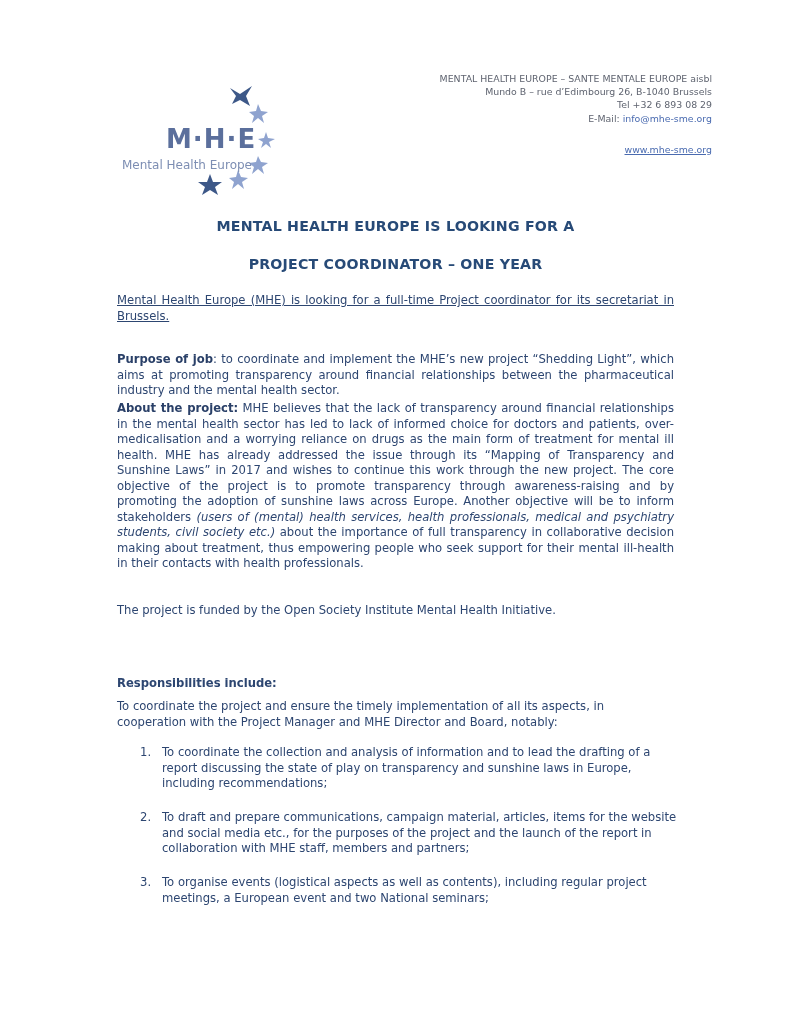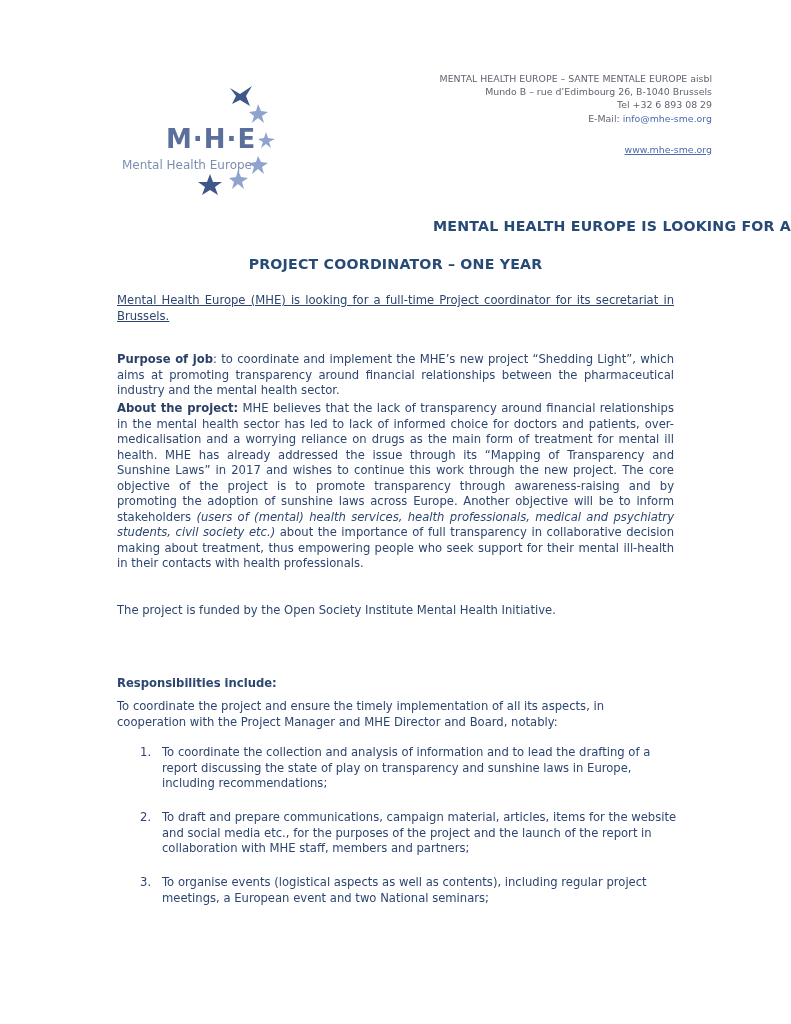--- a/index.html
+++ b/index.html
@@ -10,21 +10,21 @@
               color: #5b6f9c; letter-spacing: 1px; font-family: "DejaVu Sans", sans-serif; }
   .logo-sub { position: absolute; left: 10px; top: 78px; font-size: 12px; color: #7d8eb3;
               font-family: "DejaVu Sans", sans-serif; white-space: nowrap; }
   .logo svg.stars { position: absolute; left: 0; top: 0; }
   .header-address { position: absolute; right: 79px; top: 72px; text-align: right;
                     font-size: 9.4px; line-height: 13.2px; color: #5f6470; }
   .header-address .link { color: #4a6bb0; }
   .header-address .underline { text-decoration: underline; margin-top: 18px; }
   .title { position: absolute; left: 0; width: 791px; text-align: center;
            font-weight: bold; font-size: 14.2px; color: #274a77; letter-spacing: 0.2px; }
-  .t1 { top: 218px; text-align: right; }
+  .t1 { top: 218px; }
   .t2 { top: 256px; }
   .para { position: absolute; left: 117px; width: 557px; font-size: 11.6px; line-height: 15.5px;
           color: #2d4671; text-align: justify; }
   .para b { color: #2a4068; }
   .p1 { top: 293px; text-decoration: underline; }
   .p2 { top: 352px; }
   .p3 { top: 401px; }
   .p4 { top: 603px; }
   .p5 { top: 655px; font-weight: bold; margin-top: 21px; }
   .p6 { top: 699px; text-align: left; }

